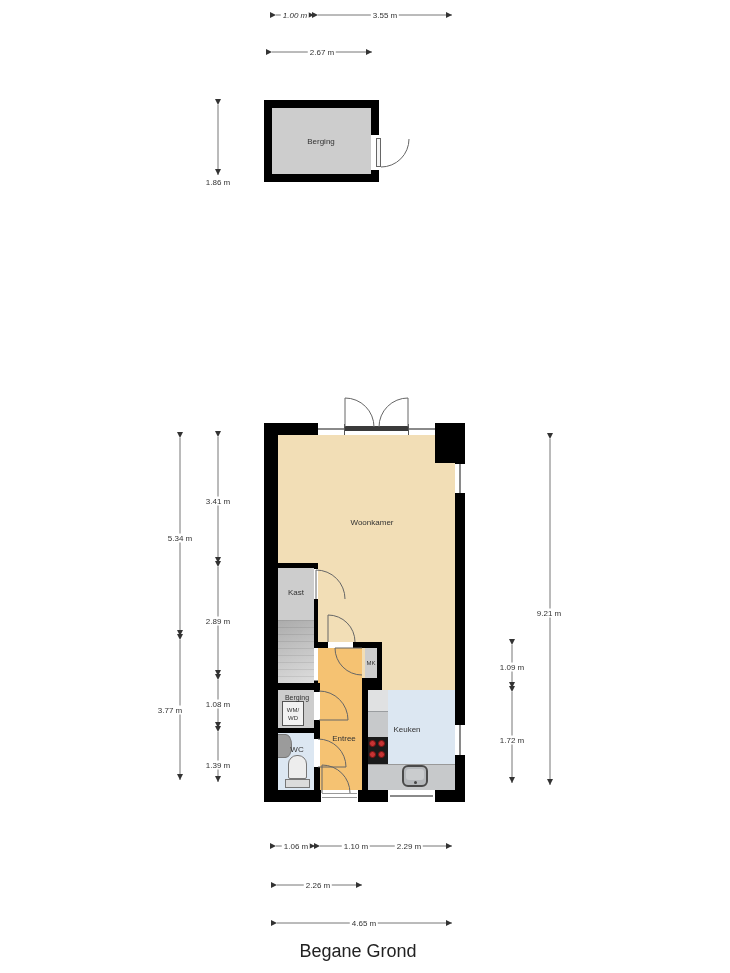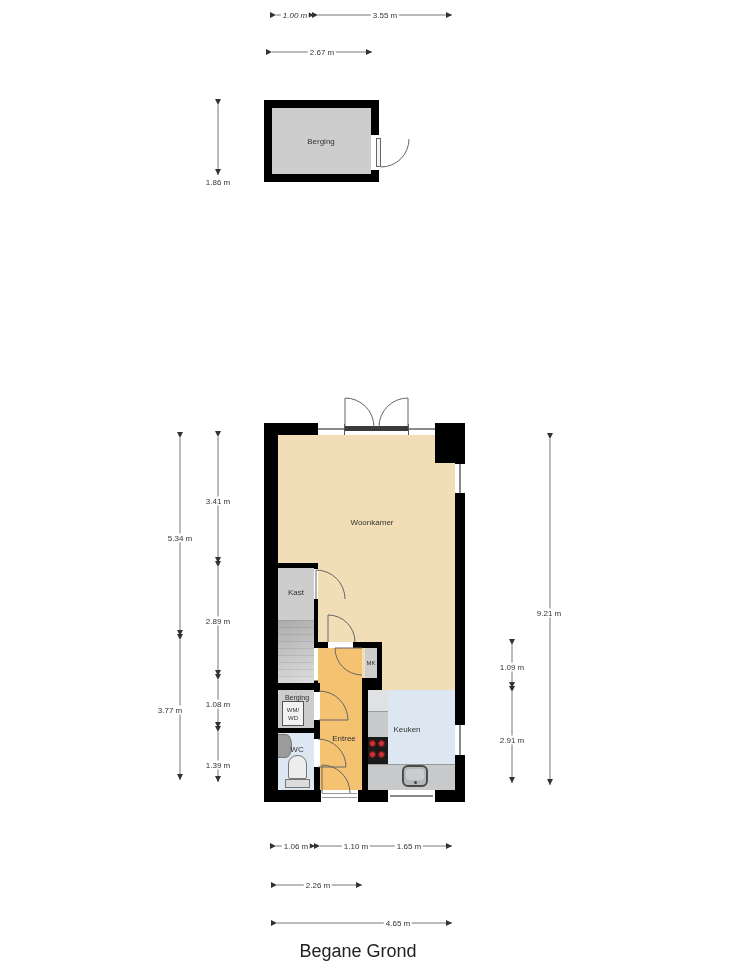--- a/index.html
+++ b/index.html
@@ -150,23 +150,23 @@
   <span class="dim" style="left:385px;top:15px;">3.55 m</span>
   <span class="dim" style="left:322px;top:52px;">2.67 m</span>
   <span class="dim" style="left:218px;top:140px;margin-top:42px;">1.86 m</span>
   <span class="dim" style="left:180px;top:538px;">5.34 m</span>
   <span class="dim" style="left:170px;top:710px;">3.77 m</span>
   <span class="dim" style="left:218px;top:501px;">3.41 m</span>
   <span class="dim" style="left:218px;top:621px;">2.89 m</span>
   <span class="dim" style="left:218px;top:704px;">1.08 m</span>
   <span class="dim" style="left:218px;top:753px;margin-top:12px;">1.39 m</span>
   <span class="dim" style="left:512px;top:667px;">1.09 m</span>
-  <span class="dim" style="left:512px;top:740px;">2.91 m</span>
+  <span class="dim" style="left:512px;top:740px;">1.72 m</span>
   <span class="dim" style="left:549px;top:613px;">9.21 m</span>
   <span class="dim" style="left:296px;top:846px;">1.06 m</span>
   <span class="dim" style="left:356px;top:846px;">1.10 m</span>
-  <span class="dim" style="left:409px;top:846px;">1.65 m</span>
+  <span class="dim" style="left:409px;top:846px;">2.29 m</span>
   <span class="dim" style="left:318px;top:885px;">2.26 m</span>
-  <span class="dim" style="left:364px;top:923px;margin-left:34px;">4.65 m</span>
+  <span class="dim" style="left:364px;top:923px;">4.65 m</span>
 
   <span class="title" style="left:358px;top:951px;">Begane Grond</span>
 
 </div>
 
 </body></html>

